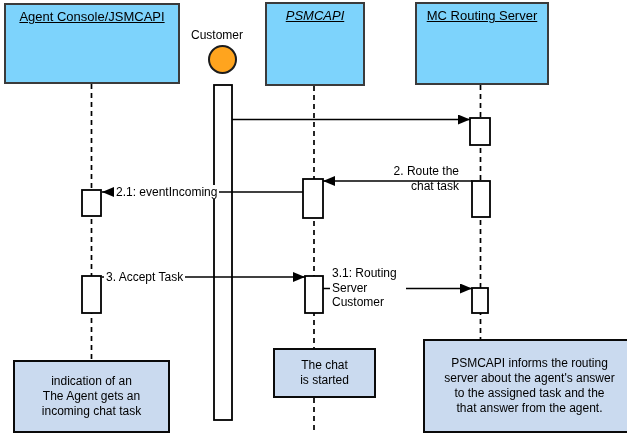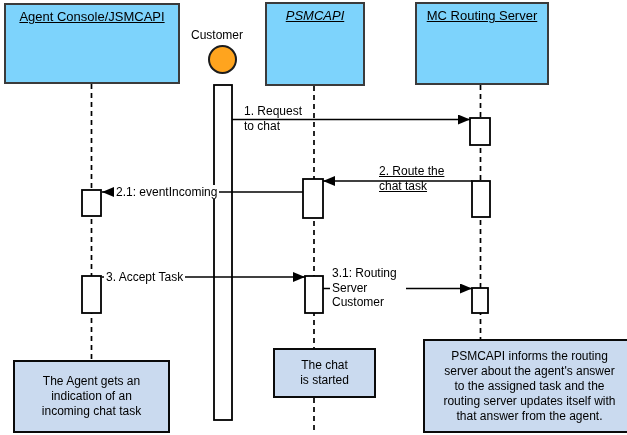--- a/index.html
+++ b/index.html
@@ -16,21 +16,21 @@
     display:inline-block;margin-top:4px;font-size:13px;
     text-decoration:underline;white-space:nowrap;
   }
   .actor-label{position:absolute;font-size:12px;text-align:left;white-space:nowrap;}
   .actor-circle{
     position:absolute;width:25px;height:25px;border-radius:50%;
     background:#ffa41e;border:2px solid #1c1c1c;box-sizing:content-box;
   }
   .mlabel{position:absolute;font-size:12px;line-height:15px;white-space:nowrap;}
   .mlabel.bg{background:#ffffff;padding:0 2px;line-height:14px;}
-  .mlabel.center{text-align:left;text-decoration:underline;}
+  .mlabel.center{text-align:right;}
   .mlabel.three{line-height:14.5px;}
   .note{
     position:absolute;background:#cadaef;border:2px solid #0a0a0a;
     box-sizing:border-box;display:flex;flex-direction:column;
     align-items:center;justify-content:center;text-align:center;
     font-size:12px;line-height:15px;
   }
 </style>
 </head>
 <body>
@@ -72,52 +72,47 @@
   <div class="hbox" style="left:265px;top:2px;width:100px;height:84px;font-style:italic;">
     <span class="htitle">PSMCAPI</span>
   </div>
   <div class="hbox" style="left:415px;top:2px;width:134px;height:83px;">
     <span class="htitle">MC Routing Server</span>
   </div>
 
   <div class="actor-label" style="left:191px;top:28px;width:62px;">Customer</div>
   <div class="actor-circle" style="left:208px;top:45px;"></div>
 
-  <div class="mlabel" style="left:244px;top:104px;">
-    <div>1. Request</div>
-    <div>to chat</div>
-  </div>
 
   <div class="mlabel center" style="left:379px;top:164px;width:80px;">
     <div>2. Route the</div>
     <div>chat task</div>
   </div>
 
   <div class="mlabel bg" style="left:114px;top:185px;">2.1: eventIncoming</div>
 
   <div class="mlabel bg" style="left:104px;top:270px;">3. Accept Task</div>
 
   <div class="mlabel bg three" style="left:330px;top:266px;width:72px;">
     <div>3.1: Routing</div>
     <div>Server</div>
     <div>Customer</div>
   </div>
 
   <div class="note" style="left:13px;top:360px;width:157px;height:73px;">
+    <div>indication of an</div>
     <div>The Agent gets an</div>
-    <div>indication of an</div>
     <div>incoming chat task</div>
   </div>
 
   <div class="note" style="left:265px;top:348px;width:103px;height:50px;margin-left:8px;">
     <div>The chat</div>
     <div>is started</div>
   </div>
 
   <div class="note" style="left:423px;top:339px;width:213px;height:94px;">
     <div>PSMCAPI informs the routing</div>
     <div>server about the agent's answer</div>
     <div>to the assigned task and the</div>
-    <div>routing server updates itself with</div>
     <div>that answer from the agent.</div>
   </div>
 
 </div>
 
 </body></html>

